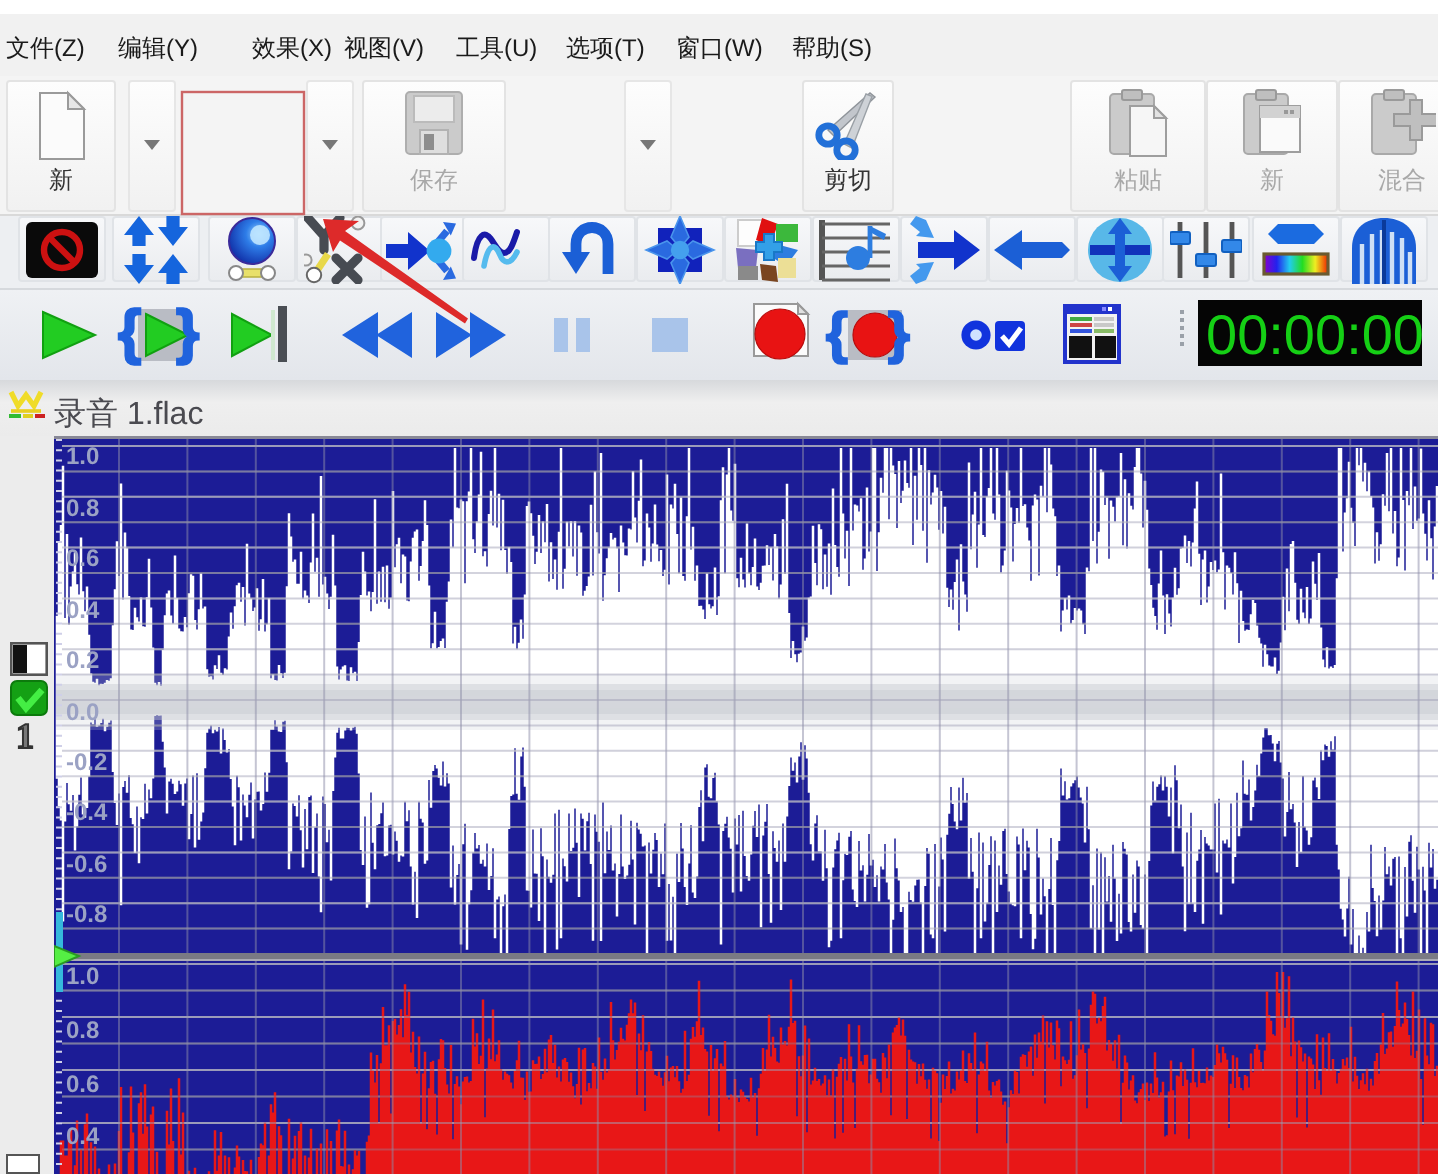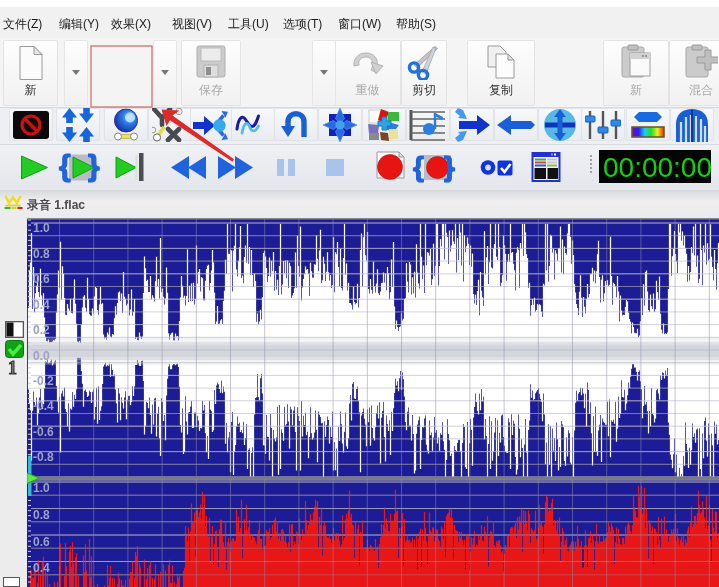--- a/index.html
+++ b/index.html
@@ -26,69 +26,61 @@
 <stop offset="0" stop-color="#2fbf2f"></stop>
         <stop offset="0.45" stop-color="#e8e82a"></stop>
         <stop offset="1" stop-color="#e03030"></stop>
       </linearGradient>
     </defs>
 <rect width="19" height="4" rx="1" fill="url(#rg)"></rect>
   </svg>
 <div id="menubar" class="abs">
 <span style="left:3px">文件(Z)</span>
     <span style="left:59px">编辑(Y)</span>
-<span style="left:111px">效果(X)</span>
+<span style="left:126px">效果(X)</span>
     <span style="left:172px">视图(V)</span>
 <span style="left:228px">工具(U)</span>
     <span style="left:283px">选项(T)</span>
 <span style="left:338px">窗口(W)</span>
     <span style="left:396px">帮助(S)</span>
 </div>
 <div id="row1" class="abs">
     <div class="b1" style="left:3px;width:55px">
       <svg width="28" height="36" viewBox="0 0 28 36" style="position:absolute;left:50%;top:4px;transform:translateX(-50%)">
 <path d="M3 1.5h14l8 8v25H3z" fill="#fbfbfb" stroke="#9a9a9a"></path>
         <path d="M17 1.5l8 8h-8z" fill="#e6e6e6" stroke="#9a9a9a"></path>
       </svg>
       <div class="lbl">新</div>
     </div>
-    <div class="b1" style="left:181px;width:60px">
+    <div class="b1" style="left:181px;width:72px">
       <svg width="32" height="36" viewBox="0 0 32 36" style="position:absolute;left:50%;top:3px;transform:translateX(-50%)">
 <rect x="2" y="2" width="28" height="31" rx="2" fill="#cbcbcb" stroke="#aeaeae"></rect>
 <rect x="6" y="4" width="20" height="13" fill="#ececec" stroke="#bbb"></rect>
 <rect x="9" y="21" width="14" height="12" fill="#dedede" stroke="#b2b2b2"></rect>
 <rect x="11" y="23" width="5" height="8" fill="#8d8d8d"></rect>
       </svg>
       <div class="lbl dis">保存</div>
-    </div>
-    <div class="b1" style="left:334px;width:67px">
-      <svg width="34" height="32" viewBox="0 0 34 32" style="position:absolute;left:50%;top:6px;transform:translateX(-50%)">
-<g transform="scale(-1,1) translate(-34,0)">
-          <path d="M10 25C4 14 10 6 19 6c8 0 13 6 12 13l-5-1c1-5-2-8-7-8-6 0-9 6-5 13z" fill="#d0d0d0" stroke="#b4b4b4"></path>
-<path d="M2 19l12-4-5 12z" fill="#d0d0d0" stroke="#b4b4b4"></path>
-        </g>
-      </svg>
-      <div class="lbl dis">重做</div>
     </div>
     <div class="b1" style="left:401px;width:46px">
       <svg width="34" height="36" viewBox="0 0 34 36" style="position:absolute;left:50%;top:3px;transform:translateX(-50%)">
 <path d="M7 21L28 2.5l2.5 2L10 24z" fill="#c2c6cc" stroke="#8f949a" stroke-width="0.7"></path>
 <path d="M15 28L26 3l3 1.2L19 30z" fill="#ced2d7" stroke="#9aa0a6" stroke-width="0.7"></path>
 <circle cx="7" cy="23.5" r="4.6" fill="none" stroke="#2270d8" stroke-width="3.4"></circle>
 <circle cx="16" cy="31" r="4.6" fill="none" stroke="#2270d8" stroke-width="3.4"></circle>
       </svg>
       <div class="lbl">剪切</div>
     </div>
-    <div class="b1" style="left:467px;width:68px">
+    <div class="b1" style="left:535px;width:68px">
       <svg width="32" height="36" viewBox="0 0 32 36" style="position:absolute;left:50%;top:3px;transform:translateX(-50%)">
-<path d="M3 2h12l6 6v15H3z" fill="#f0f0f0" stroke="#9a9a9a"></path>
-<path d="M11 10h12l6 6v18H11z" fill="#fcfcfc" stroke="#9a9a9a"></path>
-<path d="M23 10l6 6h-6z" fill="#e2e2e2" stroke="#9a9a9a"></path>
-      </svg>
-      <div class="lbl">复制</div>
+<rect x="2" y="3" width="22" height="30" rx="2" fill="#cbcbcb" stroke="#a9a9a9"></rect>
+<rect x="8" y="1" width="10" height="5" rx="1" fill="#bfbfbf" stroke="#9a9a9a"></rect>
+<path d="M12 9h12l6 6v19H12z" fill="#f6f6f6" stroke="#9e9e9e"></path>
+<path d="M24 9l6 6h-6z" fill="#e2e2e2" stroke="#9e9e9e"></path>
+      </svg>
+      <div class="lbl dis">粘贴</div>
     </div>
     <div class="b1" style="left:603px;width:66px">
       <svg width="32" height="36" viewBox="0 0 32 36" style="position:absolute;left:50%;top:3px;transform:translateX(-50%)">
 <rect x="2" y="3" width="22" height="30" rx="2" fill="#cbcbcb" stroke="#a9a9a9"></rect>
 <rect x="8" y="1" width="10" height="5" rx="1" fill="#bfbfbf" stroke="#9a9a9a"></rect>
 <rect x="10" y="9" width="20" height="23" fill="#fafafa" stroke="#9e9e9e"></rect>
 <rect x="10" y="9" width="20" height="6" fill="#d2d2d2"></rect>
 <rect x="22" y="11" width="2" height="2" fill="#999"></rect>
         <rect x="25" y="11" width="2" height="2" fill="#999"></rect>
       </svg>
@@ -307,21 +299,21 @@
 </svg>
   </div>
 <div id="titlebar" class="abs">
 <svg class="abs" style="left:4px;top:4px" width="21" height="15" viewBox="0 0 21 15">
 <path d="M1.5 2L5 9l4-5.5L13 9l3.5-7" fill="none" stroke="#f0dc28" stroke-width="2.6"></path>
 <path d="M1.5 11.5h15" stroke="#e8ce20" stroke-width="1.8"></path>
 <rect x="0.5" y="13" width="6" height="2" fill="#33bb33"></rect>
       <rect x="7.5" y="13" width="5" height="2" fill="#e0d020"></rect>
       <rect x="13.5" y="13" width="5" height="2" fill="#cc2222"></rect>
 </svg>
-<span style="position:absolute;left:27px;top:7px;font-size:12px;font-weight:bold;color:#4a4a50">录音 1.flac</span>
+<span style="position:absolute;left:27px;top:7px;font-size:16px;font-weight:normal;color:#4a4a50">录音 1.flac</span>
 </div>
 <div id="lmargin" class="abs">
 <svg class="abs" style="left:5px;top:103px" width="19" height="17" viewBox="0 0 19 17">
 <rect x="0.5" y="0.5" width="18" height="16" fill="#fff" stroke="#555" stroke-width="1.6"></rect>
 <rect x="1.5" y="1.5" width="7" height="14" fill="#111"></rect>
     </svg>
 <svg class="abs" style="left:5px;top:122px" width="19" height="18" viewBox="0 0 19 18">
 <rect x="0.5" y="0.5" width="18" height="17" rx="3" fill="#14a014" stroke="#0c7a0c"></rect>
 <path d="M4 9l4 5 8-9" stroke="#44ee44" stroke-width="3.4" fill="none"></path>
     </svg>

